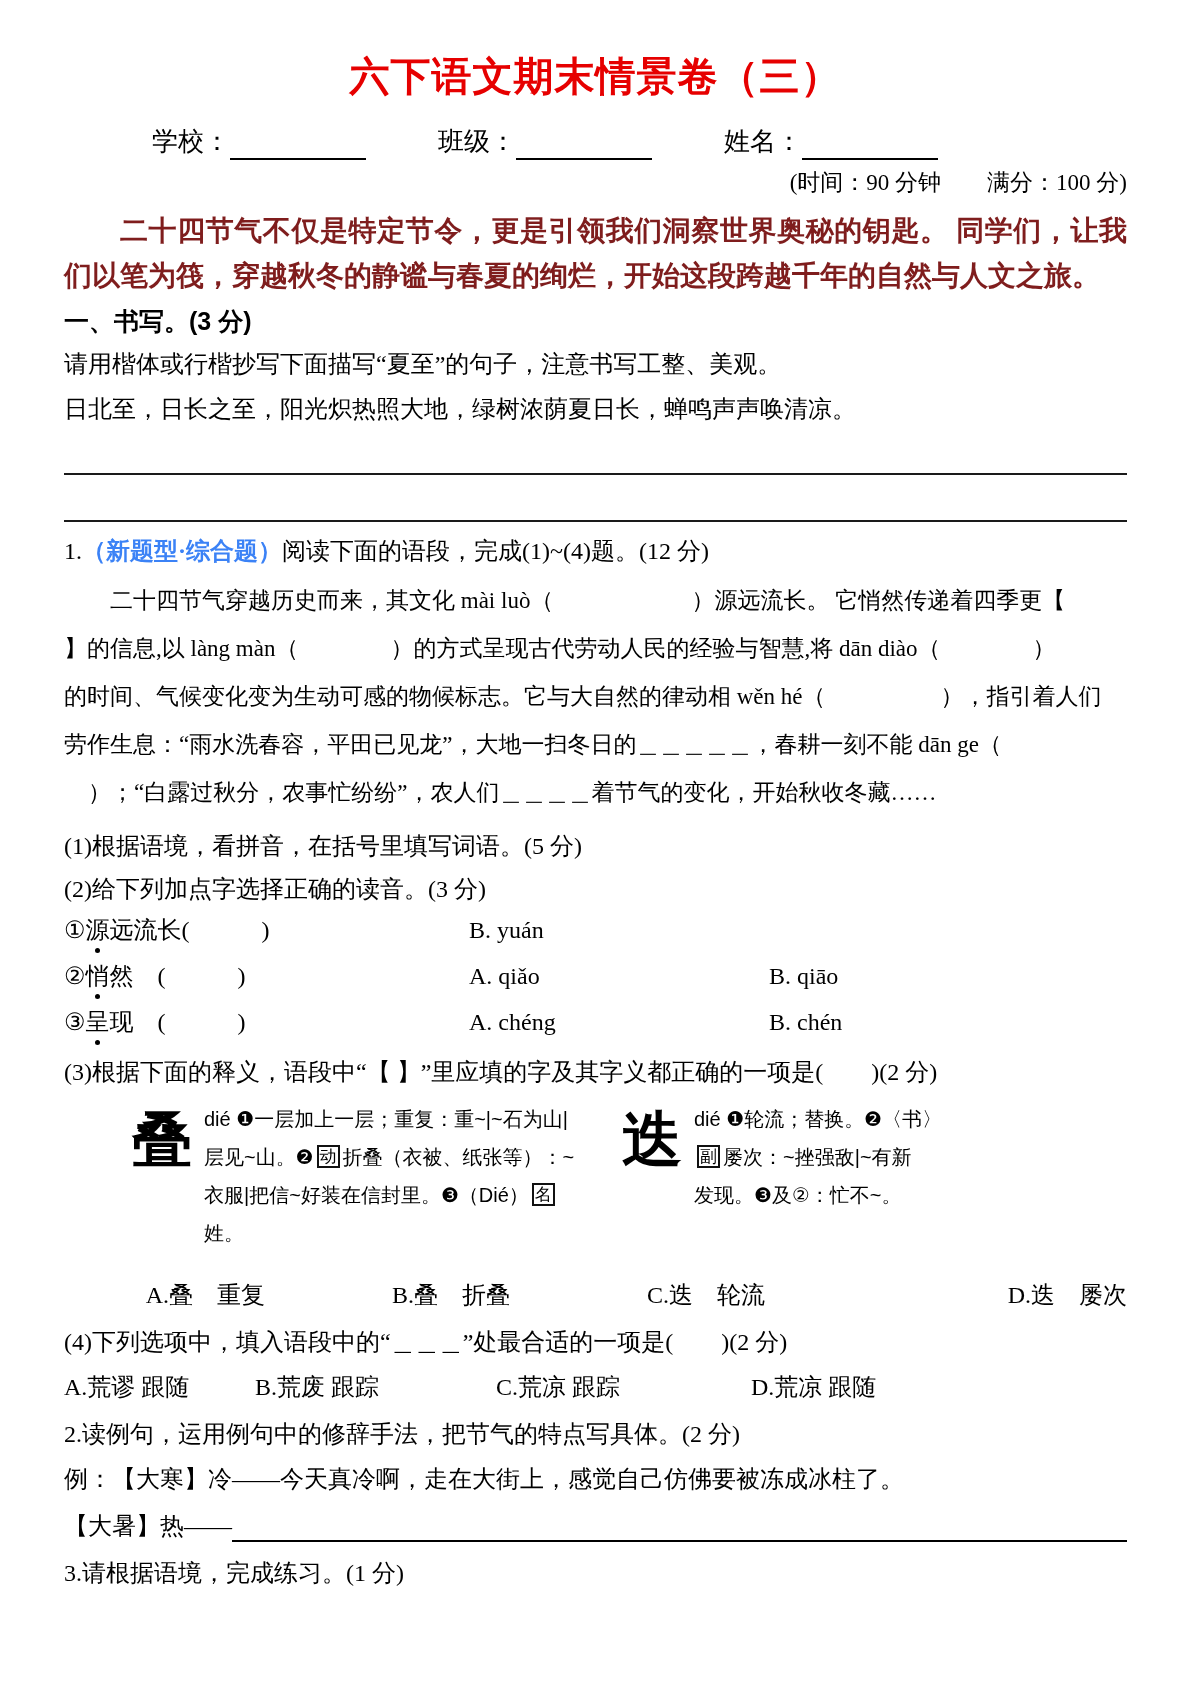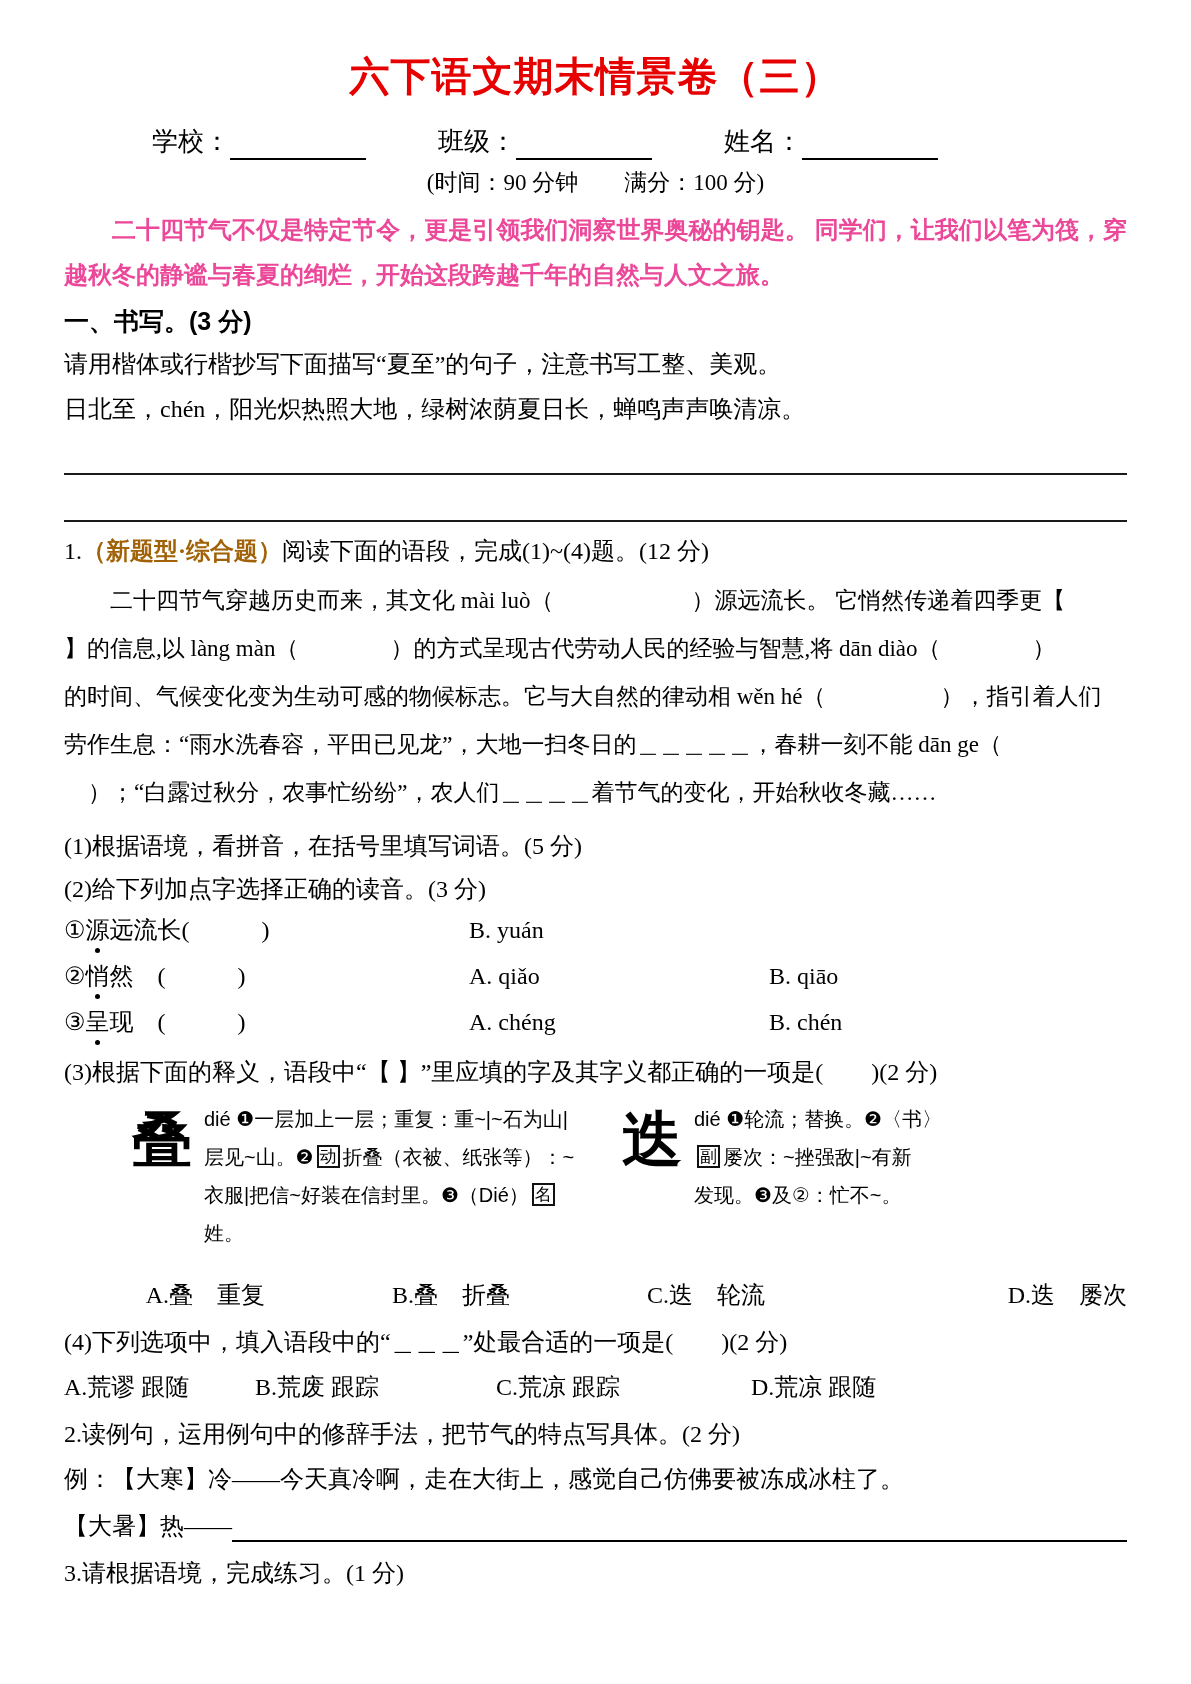--- a/index.html
+++ b/index.html
@@ -24,39 +24,39 @@
   .info-row {
     display: flex; align-items: flex-end;
     margin: 22px 0 0 88px; gap: 72px;
     font-size: 26px; line-height: 36px;
   }
   .info-item { display: flex; align-items: flex-end; text-align: center; }
   .blank-line {
     display: inline-block; width: 136px; height: 30px;
     border-bottom: 2px solid #000;
   }
-  .meta { text-align: center; font-size: 23px; line-height: 30px; margin-top: 8px; }
+  .meta { text-align: right; font-size: 23px; line-height: 30px; margin-top: 8px; }
   .intro {
-    color: #ec4899; font-weight: bold;
-    font-size: 24px; line-height: 45px;
+    color: #7f1d1d; font-weight: bold;
+    font-size: 28px; line-height: 45px;
     text-indent: 2em; text-align: justify;
     margin-top: 10px;
   }
   .sec-heading {
     font-family: "Liberation Sans", "DejaVu Sans", sans-serif;
     font-size: 25px; line-height: 31px; font-weight: bold;
     margin-top: 8px;
   }
   .sec2 { margin-top: 22px; }
   .body-line { font-size: 24px; line-height: 31px; margin-top: 14px; }
   .mt12 { margin-top: 12px; }
   .mt16 { margin-top: 16px; }
   .write-line { border-bottom: 2px solid #1a1a1a; height: 50px; }
   .write-line2 { height: 47px; }
-  .tag { color: #a16207; font-weight: bold; }
+  .tag { color: #3b82f6; font-weight: bold; }
   .passage { margin-top: 10px; }
   .p-line { font-size: 23px; line-height: 48px; white-space: nowrap; }
   .indent2 { padding-left: 46px; }
   .indent1 { padding-left: 24px; }
   .mt8 { }
   .read-row {
     display: grid; grid-template-columns: 405px 300px 1fr;
     align-items: center;
     font-size: 24px; height: 42px; margin-top: 4px;
   }
@@ -109,21 +109,21 @@
       <span class="blank-line"></span>
     </div>
   </div>
 
   <div class="meta">(时间：90 分钟　　满分：100 分)</div>
 
   <p class="intro">二十四节气不仅是特定节令，更是引领我们洞察世界奥秘的钥匙。 同学们，让我们以笔为筏，穿越秋冬的静谧与春夏的绚烂，开始这段跨越千年的自然与人文之旅。</p>
 
   <h2 class="sec-heading">一、书写。(3 分)</h2>
   <p class="body-line mt12">请用楷体或行楷抄写下面描写“夏至”的句子，注意书写工整、美观。</p>
-  <p class="body-line">日北至，chén，阳光炽热照大地，绿树浓荫夏日长，蝉鸣声声唤清凉。</p>
+  <p class="body-line">日北至，日长之至，阳光炽热照大地，绿树浓荫夏日长，蝉鸣声声唤清凉。</p>
   <div class="write-line"></div>
   <div class="write-line write-line2"></div>
 
 
   <p class="body-line"><span>1.</span><span class="tag">（新题型·综合题）</span><span>阅读下面的语段，完成(1)~(4)题。(12 分)</span></p>
 
   <div class="passage">
     <div class="p-line indent2">二十四节气穿越历史而来，其文化 mài luò（　　　　　　）源远流长。 它悄然传递着四季更【</div>
     <div class="p-line">】的信息,以 làng màn（　　　　）的方式呈现古代劳动人民的经验与智慧,将 dān diào（　　　　）</div>
     <div class="p-line">的时间、气候变化变为生动可感的物候标志。它与大自然的律动相 wěn hé（　　　　　），指引着人们</div>

